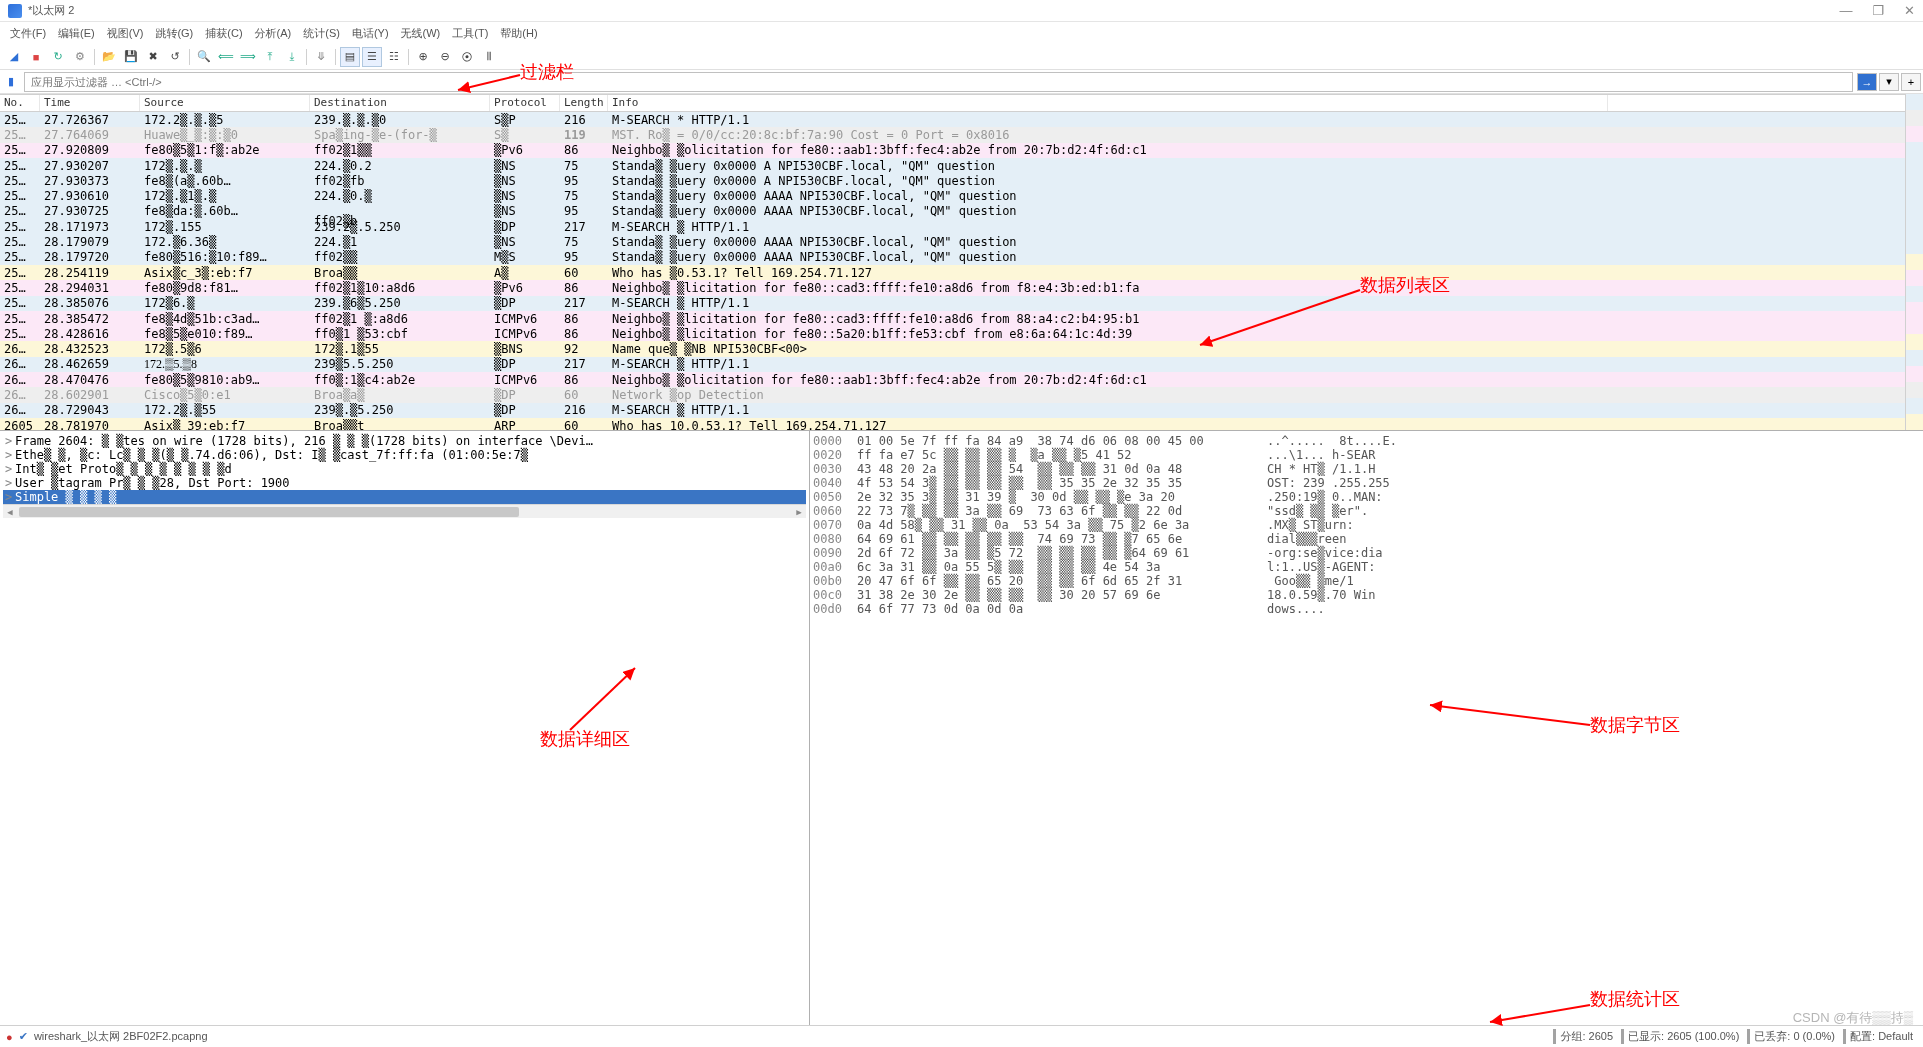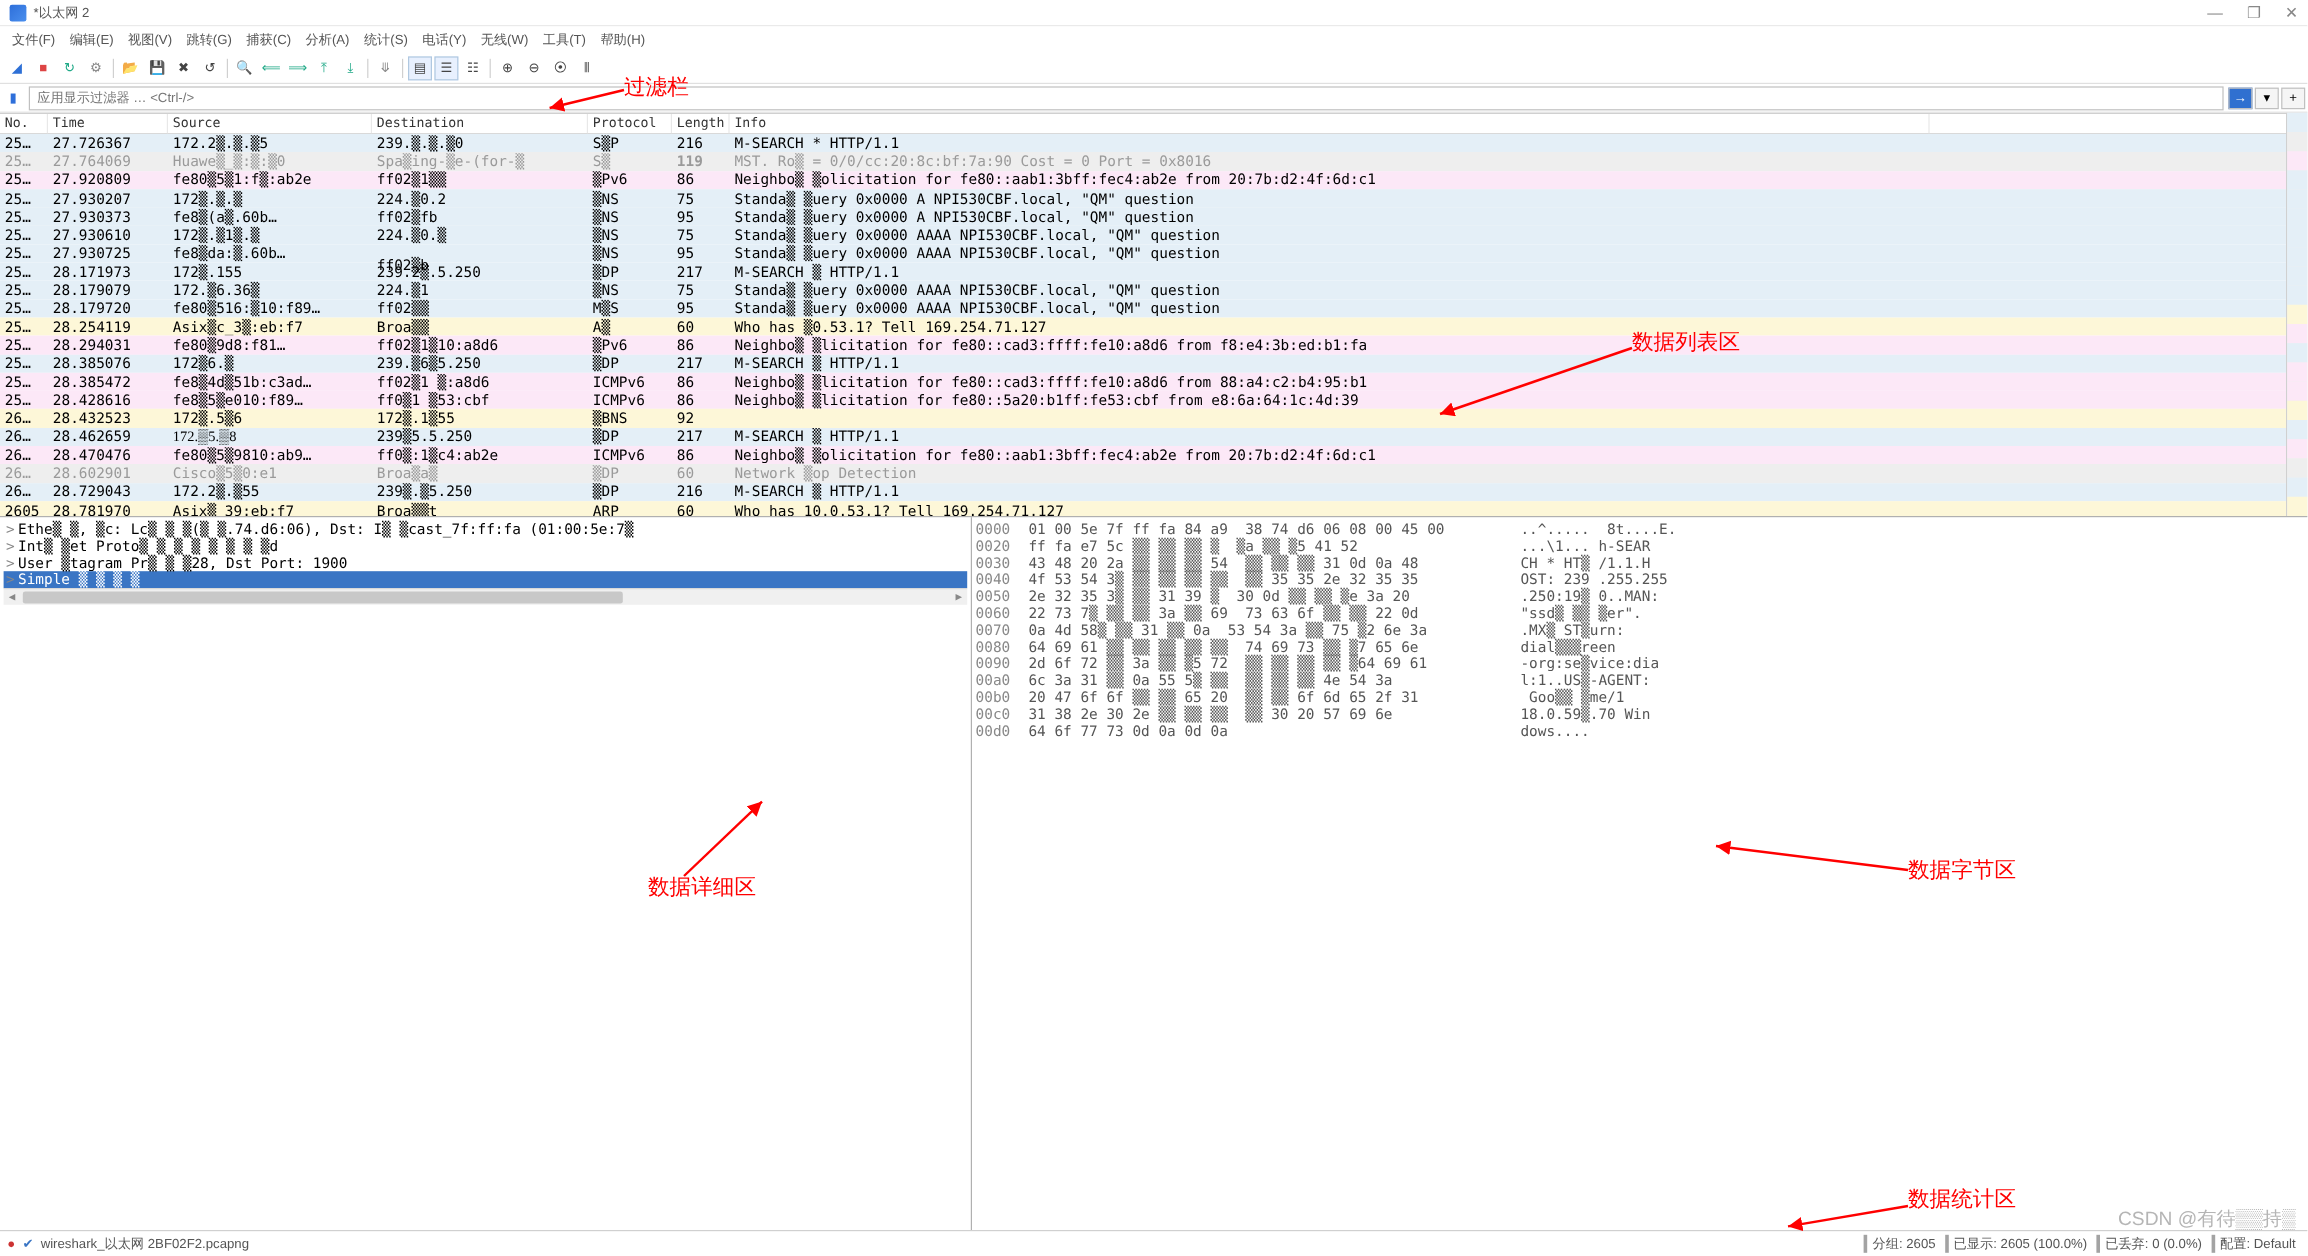--- a/index.html
+++ b/index.html
@@ -41,21 +41,21 @@
 .bytes-row .asc { }
 .status-bar { height: 22px; display: flex; align-items: center; background: #fff; border-top: 1px solid #d0d0d0; padding: 0 6px; font-size: 11px; color: #555; gap: 6px; }
 .status-bar .left { display: flex; align-items: center; gap: 6px; }
 .status-bar .right { margin-left: auto; display: flex; gap: 4px; }
 .status-bar .seg { padding: 0 4px; border-left: 3px solid #a3a3a3; }
 .annotation { position: absolute; color: #f00; font-size: 18px; font-family: "Microsoft YaHei", sans-serif; font-weight: normal; pointer-events: none; z-index: 1000; }
 .arrow { position: absolute; pointer-events: none; z-index: 999; }
 .scroll-track { height: 14px; background: #f0f0f0; border-top: 1px solid #d8d8d8; display: flex; align-items: center; }
 .scroll-btn { width: 14px; height: 14px; display:flex; align-items:center; justify-content:center; color:#888; font-size:9px;}
 .scroll-thumb { height: 10px; background: #c8c8c8; border-radius: 2px; }
-.watermark { position: absolute; right: 10px; bottom: 20px; color: rgba(120,120,120,0.55); font-size: 16px; z-index: 1001; }
+.watermark { position: absolute; right: 10px; bottom: 20px; color: rgba(120,120,120,0.55); font-size: 13px; z-index: 1001; }
 </style>
 </head>
 <body>
 
 <div class="title-bar">
   <span class="icon"></span>
   <span class="title">*以太网 2</span>
   <div class="win-btns">
     <span>—</span>
     <span>❐</span>
@@ -265,20 +265,21 @@
             <div class="cell" style="width: 48px;">86</div>
             <div class="cell" style="width: 1000px;">Neighbo▒ ▒licitation for fe80::5a20:b1ff:fe53:cbf from e8:6a:64:1c:4d:39</div>
           </div>
           <div class="packet-row" style="background: rgb(253, 247, 216);">
             <div class="cell" style="width: 40px;">26…</div>
             <div class="cell" style="width: 100px;">28.432523</div>
             <div class="cell" style="width: 170px;">172▒.5▒6</div>
             <div class="cell" style="width: 180px;">172▒.1▒55</div>
             <div class="cell" style="width: 70px;">▒BNS</div>
             <div class="cell" style="width: 48px;">92</div>
+            <div class="cell" style="width: 1000px;">Name que▒ ▒NB NPI530CBF&lt;00&gt;</div>
           </div>
           <div class="packet-row" style="background: rgb(228, 239, 247);">
             <div class="cell" style="width: 40px;">26…</div>
             <div class="cell" style="width: 100px;">28.462659</div>
             <div class="cell" style="width: 170px; font-family: Liberation Serif, serif;">172.▒5.▒8</div>
             <div class="cell" style="width: 180px;">239▒5.5.250</div>
             <div class="cell" style="width: 70px;">▒DP</div>
             <div class="cell" style="width: 48px;">217</div>
             <div class="cell" style="width: 1000px;">M-SEARCH ▒ HTTP/1.1</div>
           </div>
@@ -341,20 +342,21 @@
         <div class="minimap-line" style="background: rgb(252, 232, 247);"></div>
         <div class="minimap-line" style="background: rgb(238, 238, 238);"></div>
         <div class="minimap-line" style="background: rgb(228, 239, 247);"></div>
         <div class="minimap-line" style="background: rgb(253, 247, 216);"></div>
       </div>
   </div>
 
   <div class="middle-panels">
     <div class="details-panel">
       <div id="details-lines">
+          <div class="details-line"><span class="chev">&gt;</span><span>Frame 2604: ▒ ▒tes on wire (1728 bits), 216 ▒ ▒ ▒(1728 bits) on interface \Devi…</span></div>
           <div class="details-line"><span class="chev">&gt;</span><span>Ethe▒ ▒, ▒c: Lc▒ ▒ ▒(▒ ▒.74.d6:06), Dst: I▒ ▒cast_7f:ff:fa (01:00:5e:7▒</span></div>
           <div class="details-line"><span class="chev">&gt;</span><span>Int▒ ▒et Proto▒ ▒ ▒ ▒ ▒ ▒ ▒ ▒d</span></div>
           <div class="details-line"><span class="chev">&gt;</span><span>User ▒tagram Pr▒ ▒ ▒28, Dst Port: 1900</span></div>
           <div class="details-line selected"><span class="chev">&gt;</span><span>Simple ▒ ▒ ▒ ▒</span></div>
         </div>
       <div class="scroll-track" style="margin-top:auto">
         <span class="scroll-btn">◀</span>
         <div class="scroll-thumb" style="width:500px;margin-left:2px"></div>
         <span class="scroll-btn" style="margin-left:auto">▶</span>
       </div>

